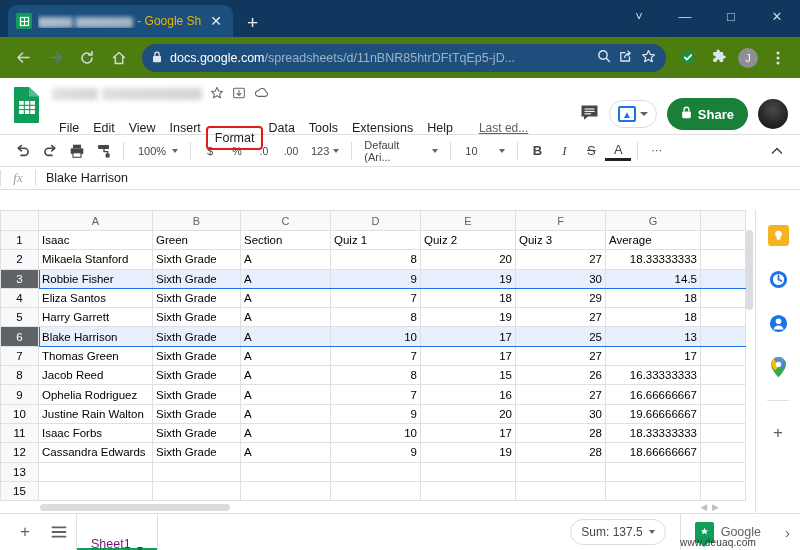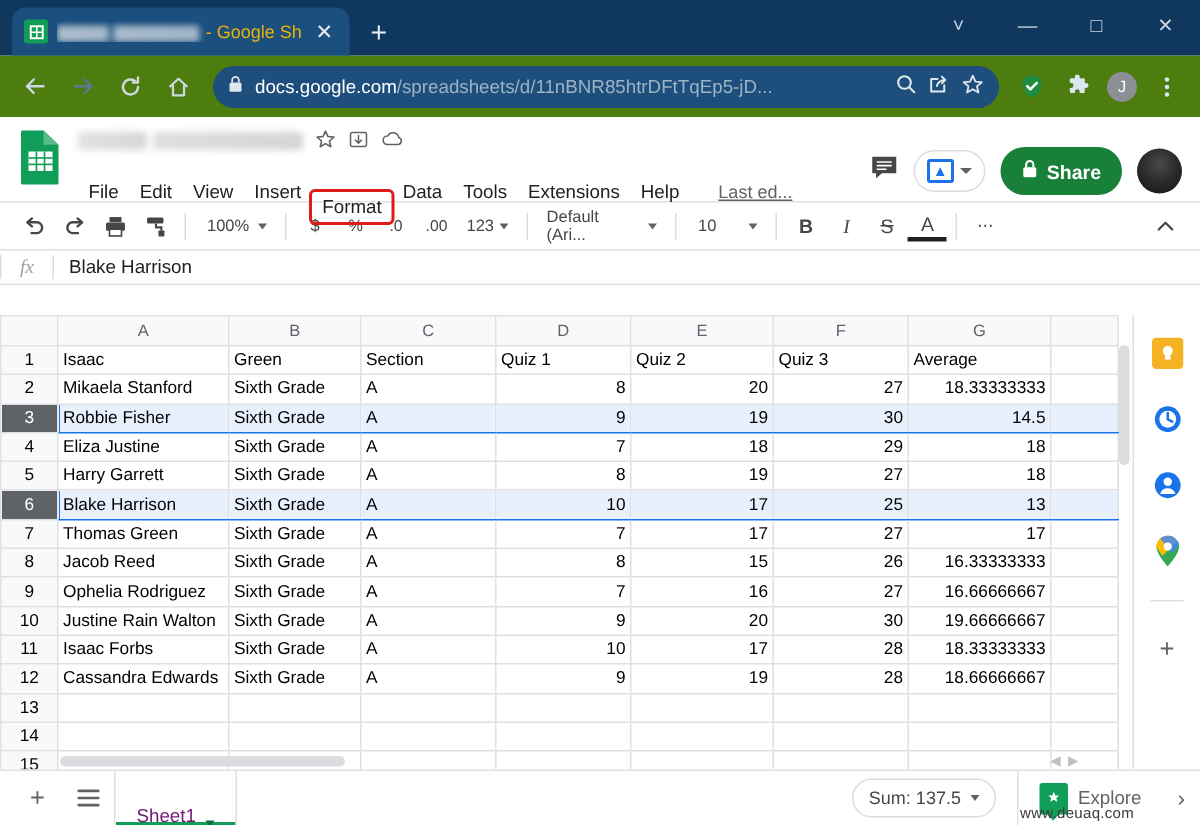--- a/index.html
+++ b/index.html
@@ -513,21 +513,21 @@
               <td class="sel-top sel-bot">Sixth Grade</td>
               <td class="sel-top sel-bot">A</td>
               <td class="num sel-top sel-bot">9</td>
               <td class="num sel-top sel-bot">19</td>
               <td class="num sel-top sel-bot">30</td>
               <td class="num sel-top sel-bot">14.5</td>
               <td class="sel-top sel-bot"></td>
             </tr>
             <tr>
               <th class="rowhdr">4</th>
-              <td class="">Eliza Justine</td>
+              <td class="">Eliza Santos</td>
               <td class="">Sixth Grade</td>
               <td class="">A</td>
               <td class="num ">7</td>
               <td class="num ">18</td>
               <td class="num ">29</td>
               <td class="num ">18</td>
               <td></td>
             </tr>
             <tr>
               <th class="rowhdr">5</th>
@@ -612,31 +612,20 @@
               <td class="">Sixth Grade</td>
               <td class="">A</td>
               <td class="num ">9</td>
               <td class="num ">19</td>
               <td class="num ">28</td>
               <td class="num ">18.66666667</td>
               <td></td>
             </tr>
             <tr>
               <th class="rowhdr">13</th>
-              <td class=""></td>
-              <td class=""></td>
-              <td class=""></td>
-              <td class=""></td>
-              <td class=""></td>
-              <td class=""></td>
-              <td class=""></td>
-              <td></td>
-            </tr>
-            <tr>
-              <th class="rowhdr">14</th>
               <td class=""></td>
               <td class=""></td>
               <td class=""></td>
               <td class=""></td>
               <td class=""></td>
               <td class=""></td>
               <td class=""></td>
               <td></td>
             </tr>
             <tr>
@@ -718,21 +707,21 @@
         <span class="sumchip">
           <span>Sum: 137.5</span>
           <span class="arrow-dn"></span>
         </span>
         <span class="explore">
           <span class="explore-badge">
             <svg width="11" height="11" viewBox="0 0 11 11">
                 <path d="M5.5 0.8l1.1 2.5 2.6.1-2 1.6.7 2.5-2.4-1.4-2.4 1.4.7-2.5-2-1.6 2.6-.1z" fill="#fff"></path>
               </svg>
           </span>
-          <span>Explore</span>
+          <span>Google</span>
         </span>
         <span class="chev-right">›</span>
       </span>
       <span class="watermark">www.deuaq.com</span>
     </div>
 
   </div>
 </div>
 
 </body></html>

